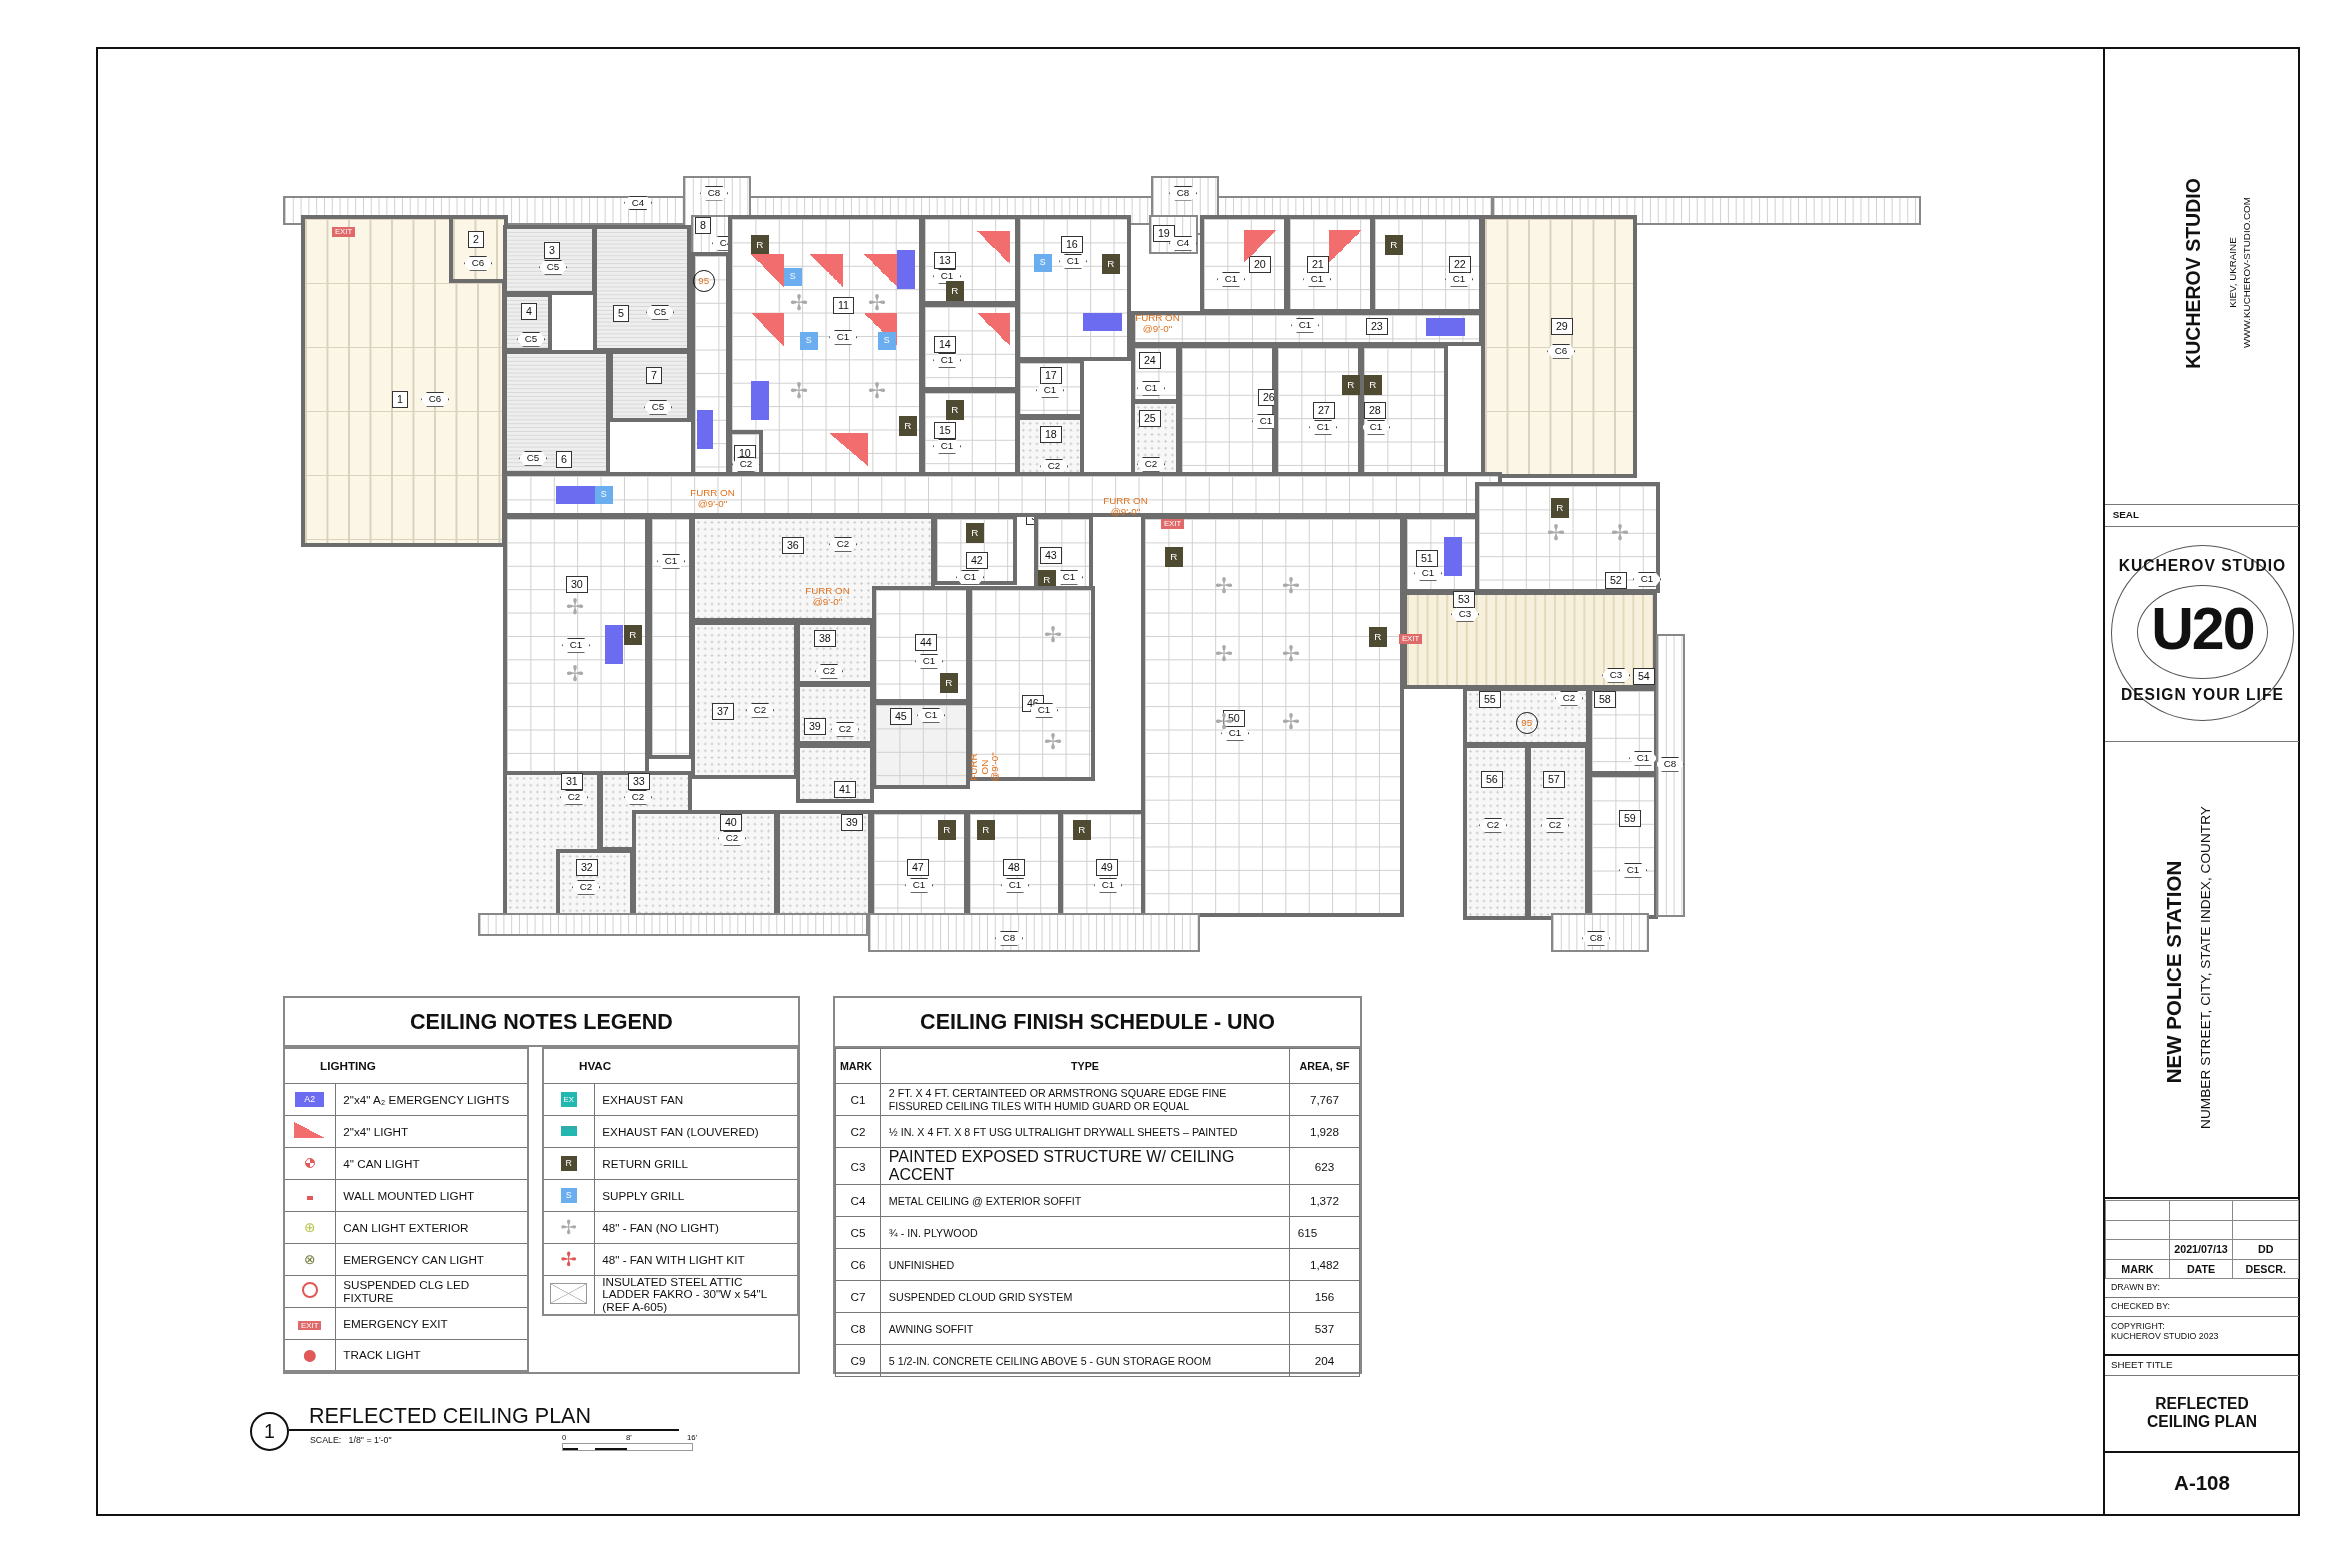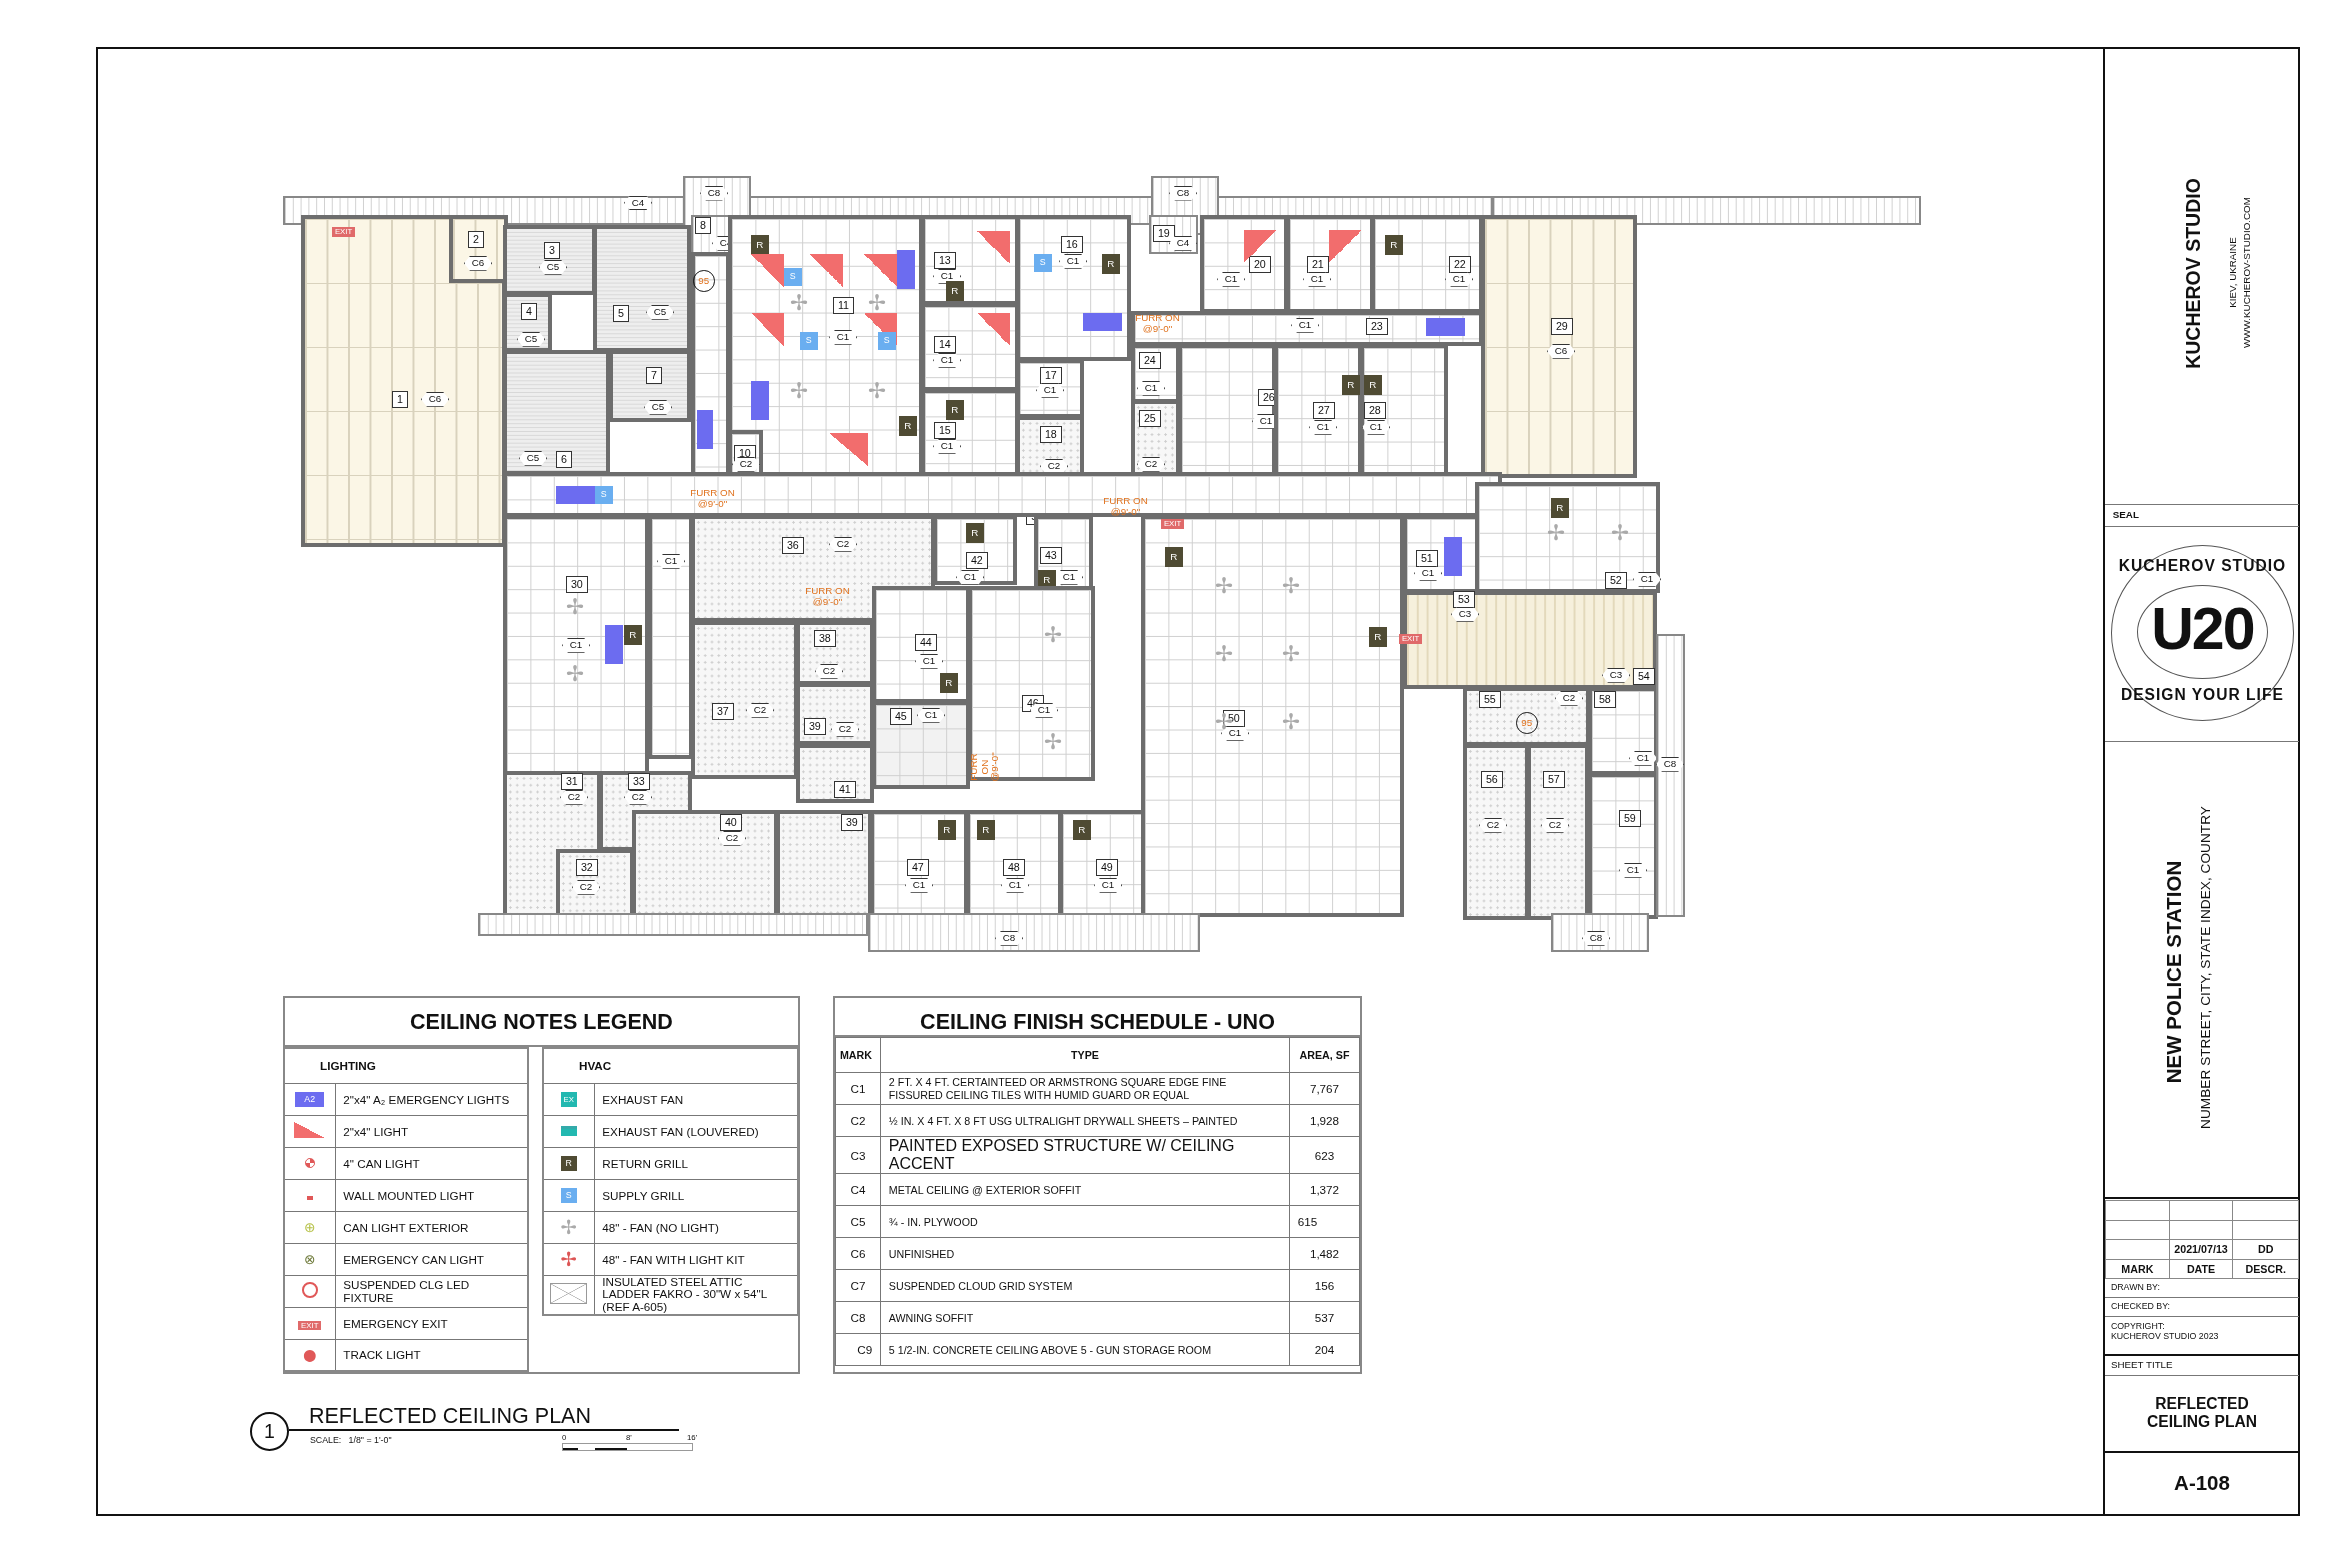--- a/index.html
+++ b/index.html
@@ -406,21 +406,21 @@
         </tr>
     <tr>
           <td class="ico"><span style="display:inline-block;width:37px;height:21.5px;border:1px solid #999;background:linear-gradient(to top right,transparent 48%,#aaa 50%,transparent 52%),linear-gradient(to bottom right,transparent 48%,#aaa 50%,transparent 52%)"></span></td>
           <td style="line-height:12.7px">INSULATED STEEL ATTIC LADDER FAKRO - 30"W x 54"L (REF A-605)</td>
         </tr>
   </tbody>
     </table>
 </div>
 
 <div class="lg" style="left:833px;top:996px;width:529px;height:378px;border-color:#888">
-  <div style="text-align:center;font-size:21.5px;font-weight:bold;height:39px;line-height:49px;border-bottom:2px solid #888">CEILING FINISH SCHEDULE - UNO</div>
+  <div style="text-align:center;font-size:21.5px;font-weight:bold;height:50px;line-height:49px;border-bottom:2px solid #888">CEILING FINISH SCHEDULE - UNO</div>
   <table style="width:100%">
     <tbody>
         <tr>
       <th style="width:45px;padding:0 3.9px;font-size:10.7px">MARK</th>
       <th style="text-align:center;font-size:10.7px">TYPE</th>
       <th style="width:70px;text-align:center;font-size:10.7px">AREA, SF</th>
     </tr>
     <tr>
           <td style="text-align:center">C1</td>
           <td style="line-height:12.7px;font-size:10.7px">2 FT. X 4 FT. CERTAINTEED OR ARMSTRONG SQUARE EDGE FINE FISSURED CEILING TILES WITH HUMID GUARD OR EQUAL</td>
@@ -455,21 +455,21 @@
           <td style="text-align:center">C7</td>
           <td style="font-size:10.7px">SUSPENDED CLOUD GRID SYSTEM</td>
           <td style="text-align:center">156</td>
         </tr>
     <tr>
           <td style="text-align:center">C8</td>
           <td style="font-size:10.7px">AWNING SOFFIT</td>
           <td style="text-align:center">537</td>
         </tr>
     <tr>
-          <td style="text-align:right">C9</td>
+          <td style="text-align:center">C9</td>
           <td style="font-size:10.7px">5 1/2-IN. CONCRETE CEILING ABOVE 5 - GUN STORAGE ROOM</td>
           <td style="text-align:center">204</td>
         </tr>
   </tbody>
     </table>
 </div>
 
 <div style="position:absolute;left:250px;top:1404px;width:449px;height:59px">
   <div style="position:absolute;left:0;top:7.8px;width:39px;height:39px;border:2px solid #111;border-radius:50%;text-align:center;line-height:35px;font-size:19.5px">1</div>
   <div style="position:absolute;left:59px;top:0;font-size:21.5px;white-space:nowrap">REFLECTED CEILING PLAN</div>

